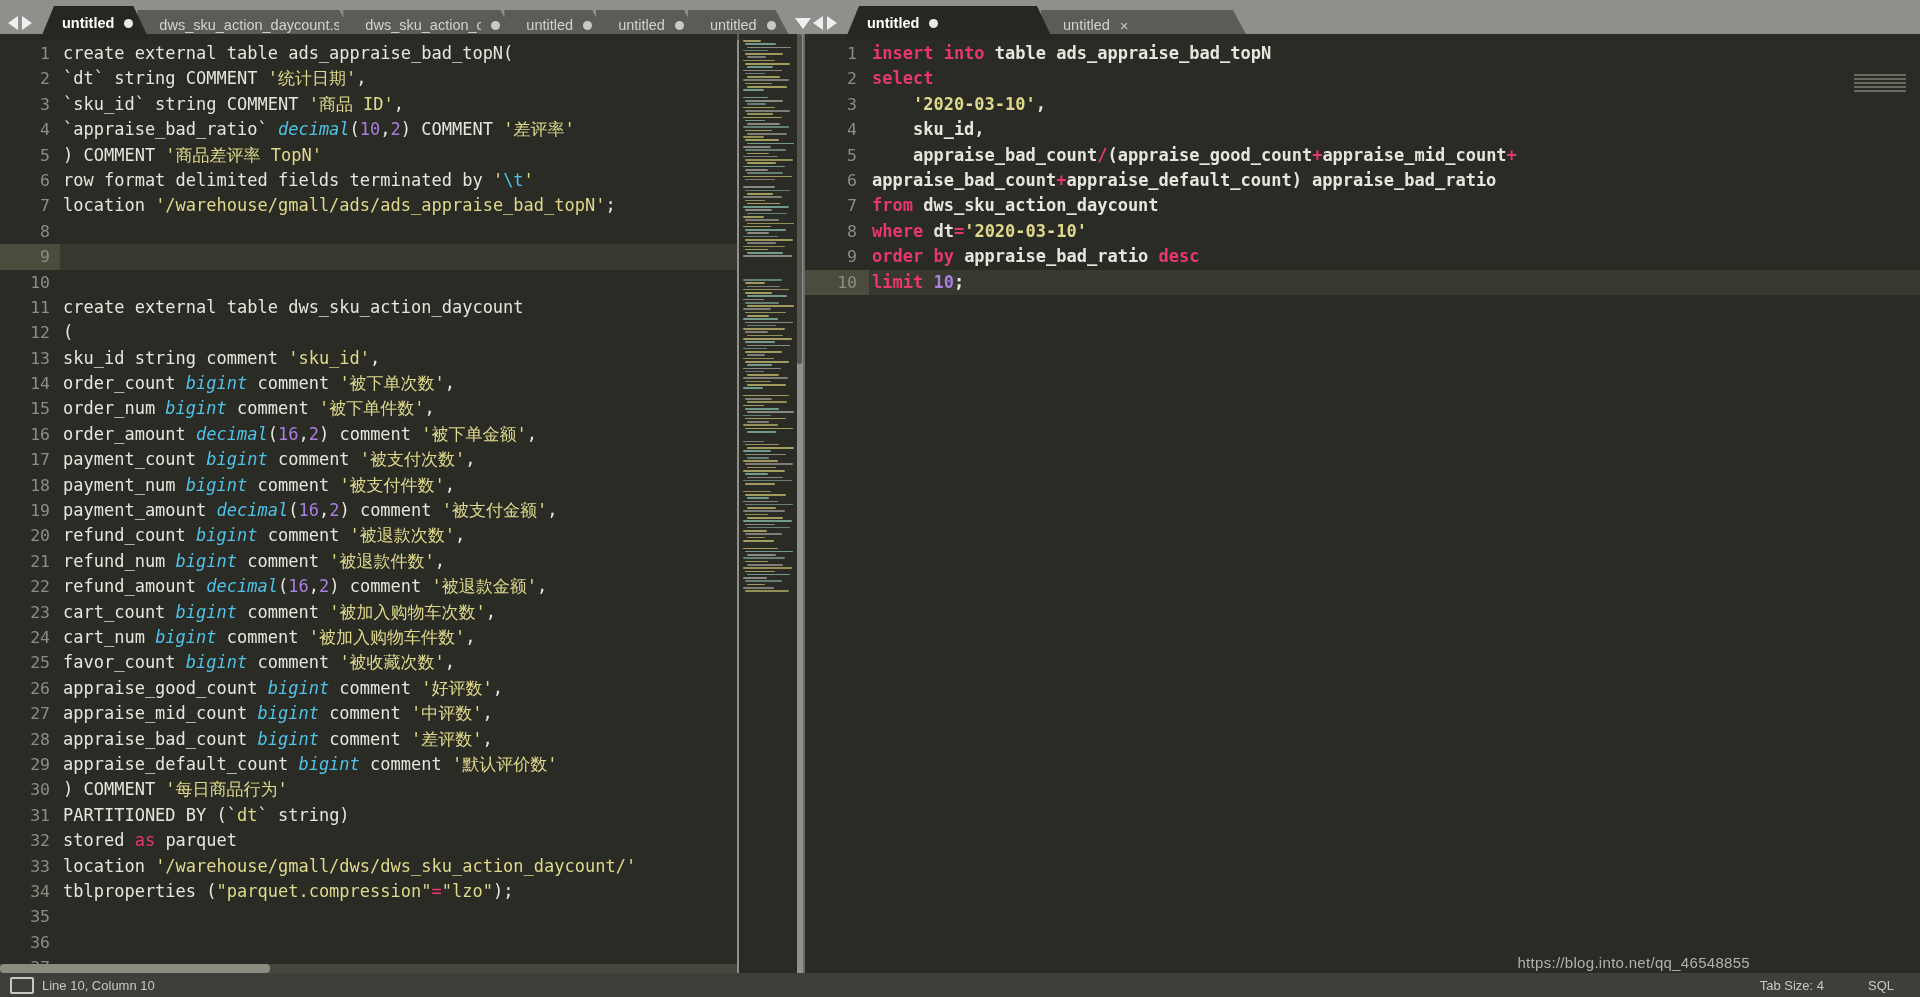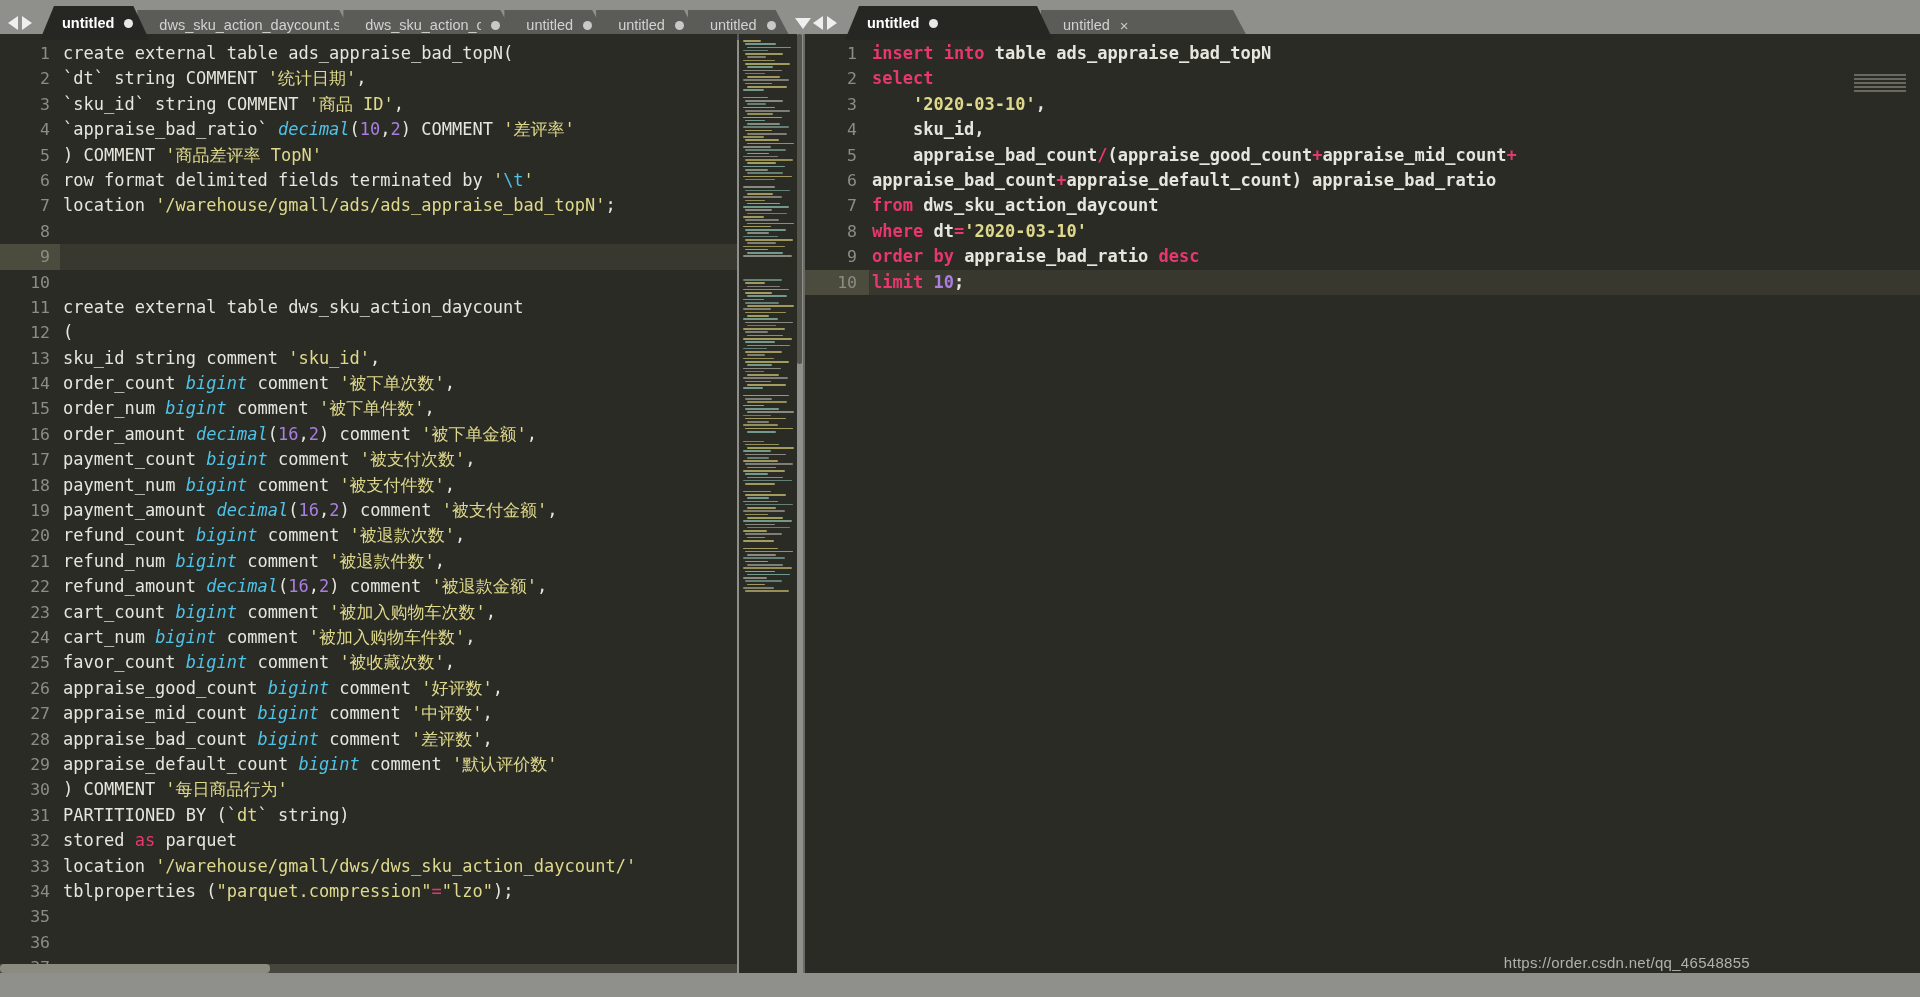--- a/index.html
+++ b/index.html
@@ -468,16 +468,24 @@
     <div class="code" id="code-right"><div class="row"><span class="gut">1</span><span class="txt"><span class="kw">insert into</span><span class="pln"> table ads_appraise_bad_topN</span></span></div><div class="row"><span class="gut">2</span><span class="txt"><span class="kw">select</span></span></div><div class="row"><span class="gut">3</span><span class="txt"><span class="pln">    </span><span class="str">'2020-03-10'</span><span class="pln">,</span></span></div><div class="row"><span class="gut">4</span><span class="txt"><span class="pln">    sku_id,</span></span></div><div class="row"><span class="gut">5</span><span class="txt"><span class="pln">    appraise_bad_count</span><span class="op">/</span><span class="pln">(appraise_good_count</span><span class="op">+</span><span class="pln">appraise_mid_count</span><span class="op">+</span></span></div><div class="row"><span class="gut">6</span><span class="txt"><span class="pln">appraise_bad_count</span><span class="op">+</span><span class="pln">appraise_default_count) appraise_bad_ratio</span></span></div><div class="row"><span class="gut">7</span><span class="txt"><span class="kw">from</span><span class="pln"> dws_sku_action_daycount</span></span></div><div class="row"><span class="gut">8</span><span class="txt"><span class="kw">where</span><span class="pln"> dt</span><span class="op">=</span><span class="str">'2020-03-10'</span></span></div><div class="row"><span class="gut">9</span><span class="txt"><span class="kw">order by</span><span class="pln"> appraise_bad_ratio </span><span class="kw">desc</span></span></div><div class="row cur"><span class="gut">10</span><span class="txt"><span class="kw">limit</span><span class="pln"> </span><span class="num">10</span><span class="pln">;</span></span></div></div>
     <div class="logo-br">
       <i></i>
         <i></i>
         <i></i>
         <i></i>
         <i></i>
     </div>
   </div>
 
-  <div class="watermark">https://order.csdn.net/qq_46548855</div>
-
+  <div class="watermark">https://blog.into.net/qq_46548855</div>
+
+  <div class="statusbar">
+    <div class="sb-icon"></div>
+    <div class="sb-left">Line 10, Column 10</div>
+    <div class="sb-right">
+      <div>Tab Size: 4</div>
+      <div>SQL</div>
+    </div>
+  </div>
 
 </div>
 
 </body></html>

